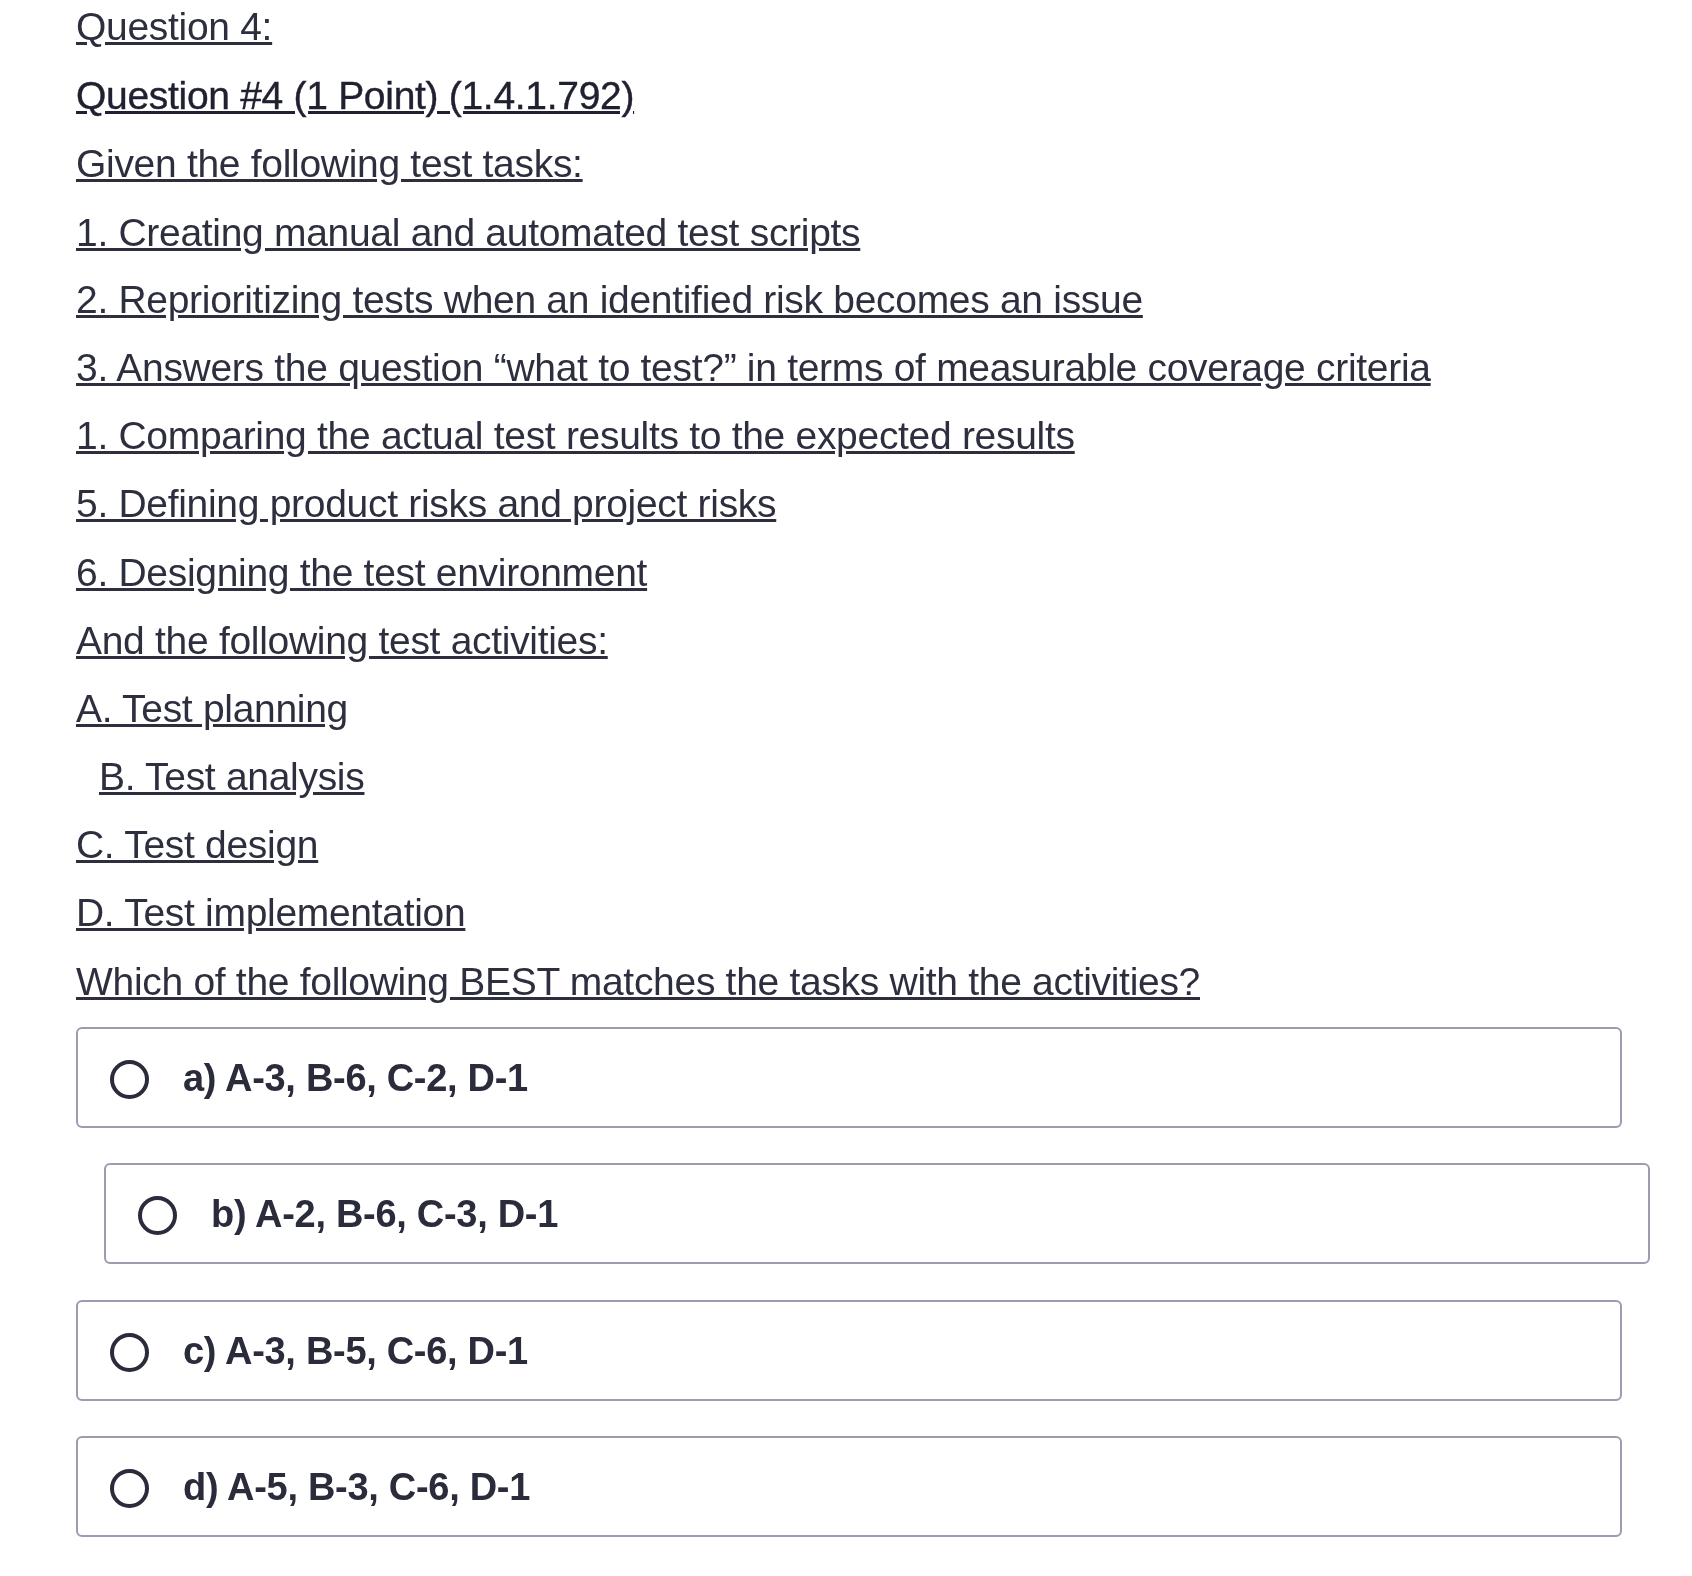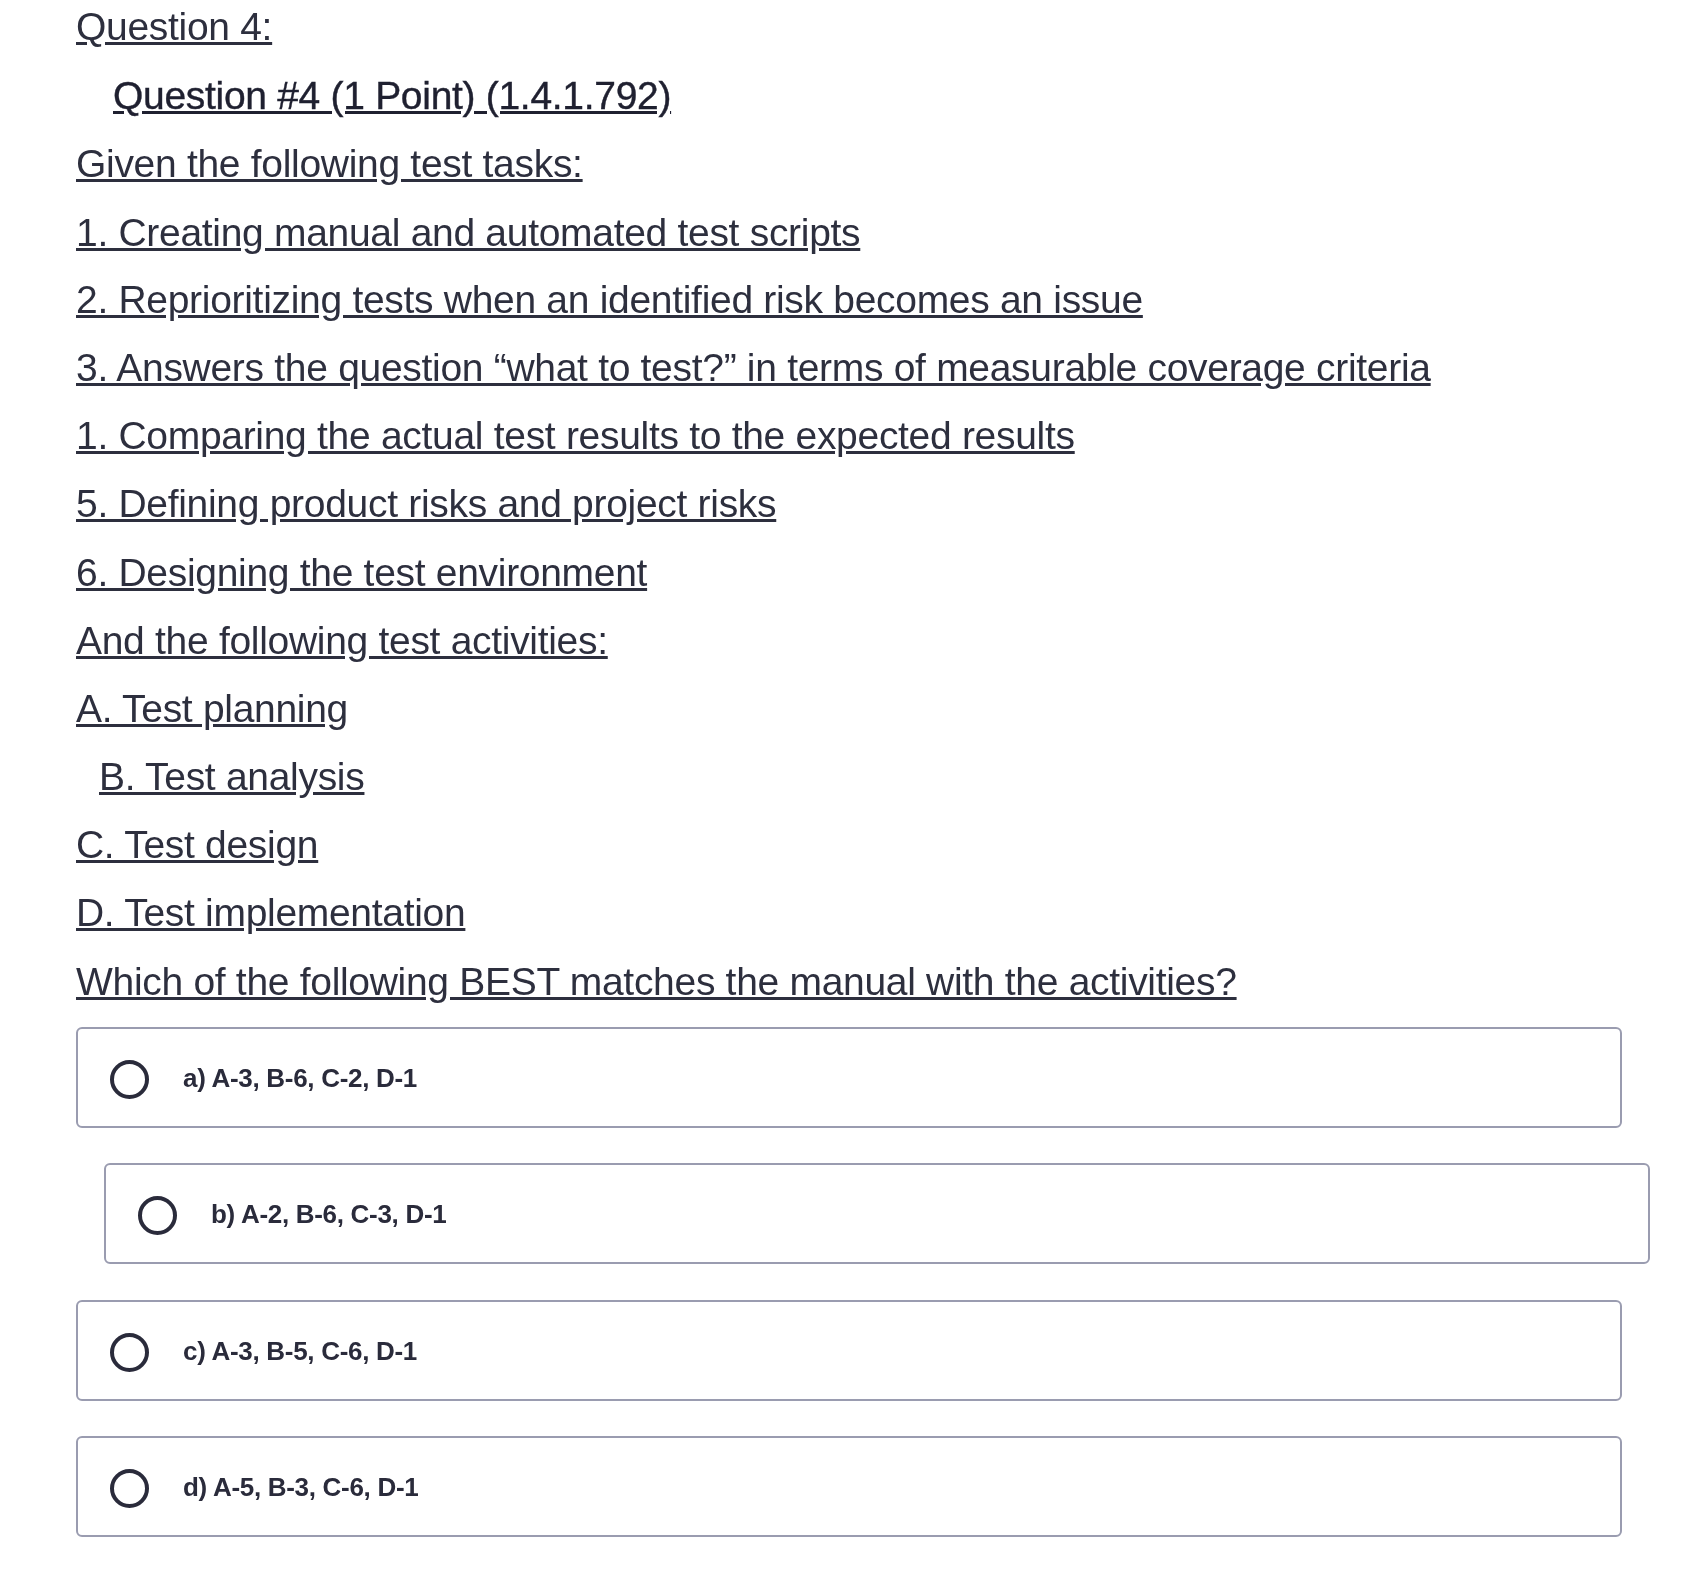--- a/index.html
+++ b/index.html
@@ -6,33 +6,33 @@
     body {
       width: 1692px; height: 1576px; position: relative; overflow: hidden;
       font-family: "Liberation Sans", sans-serif;
       color: #2d2f3e;
     }
     .line {
       position: absolute; left: 76px;
       font-size: 39px; line-height: 40px; height: 40px;
       white-space: nowrap; letter-spacing: -0.3px; text-decoration: underline;
     }
-    .line.bold-ish { color: #1f2030; font-weight: normal; margin-left: 37px; -webkit-text-stroke: 0.4px #1f2030; }
+    .line.bold-ish { color: #1f2030; font-weight: normal; -webkit-text-stroke: 0.4px #1f2030; }
     .option {
       position: absolute; left: 76px; width: 1546px; height: 101px;
       border: 2px solid #9a9cb0; border-radius: 6px; box-sizing: border-box;
       background: #fff; cursor: pointer;
     }
     .radio {
       position: absolute; left: 32px; top: 31px; width: 39px; height: 39px;
       border: 4px solid #2a2b3b; border-radius: 50%; box-sizing: border-box;
     }
     .opt-label {
       position: absolute; left: 105px; top: 29px;
-      font-size: 26px; line-height: 40px; font-weight: bold; color: #2a2b3b;
+      font-size: 38px; line-height: 40px; font-weight: bold; color: #2a2b3b;
       white-space: nowrap; letter-spacing: -0.3px;
     }
   </style>
 </head>
 <body>
 
 <div>
   <div class="line" style="top:7px;">Question 4:</div>
   <div class="line bold-ish" style="top:76px;">Question #4 (1 Point) (1.4.1.792)</div>
   <div class="line" style="top:144px;">Given the following test tasks:</div>
@@ -48,21 +48,21 @@
 
   <div class="line" style="top:621px;">And the following test activities:</div>
 
   <div>
     <div class="line" style="top:689px;">A. Test planning</div>
     <div class="line" style="top:757px;margin-left:23px;">B. Test analysis</div>
     <div class="line" style="top:825px;">C. Test design</div>
     <div class="line" style="top:893px;">D. Test implementation</div>
   </div>
 
-  <div class="line" style="top:962px;">Which of the following BEST matches the manual with the activities?</div>
+  <div class="line" style="top:962px;">Which of the following BEST matches the tasks with the activities?</div>
 </div>
 
 <div>
   <div class="option" style="top:1027px;">
     <span class="radio"></span>
     <span class="opt-label">a) A-3, B-6, C-2, D-1</span>
   </div>
   <div class="option" style="top:1163px;margin-left:28px;">
     <span class="radio"></span>
     <span class="opt-label">b) A-2, B-6, C-3, D-1</span>

